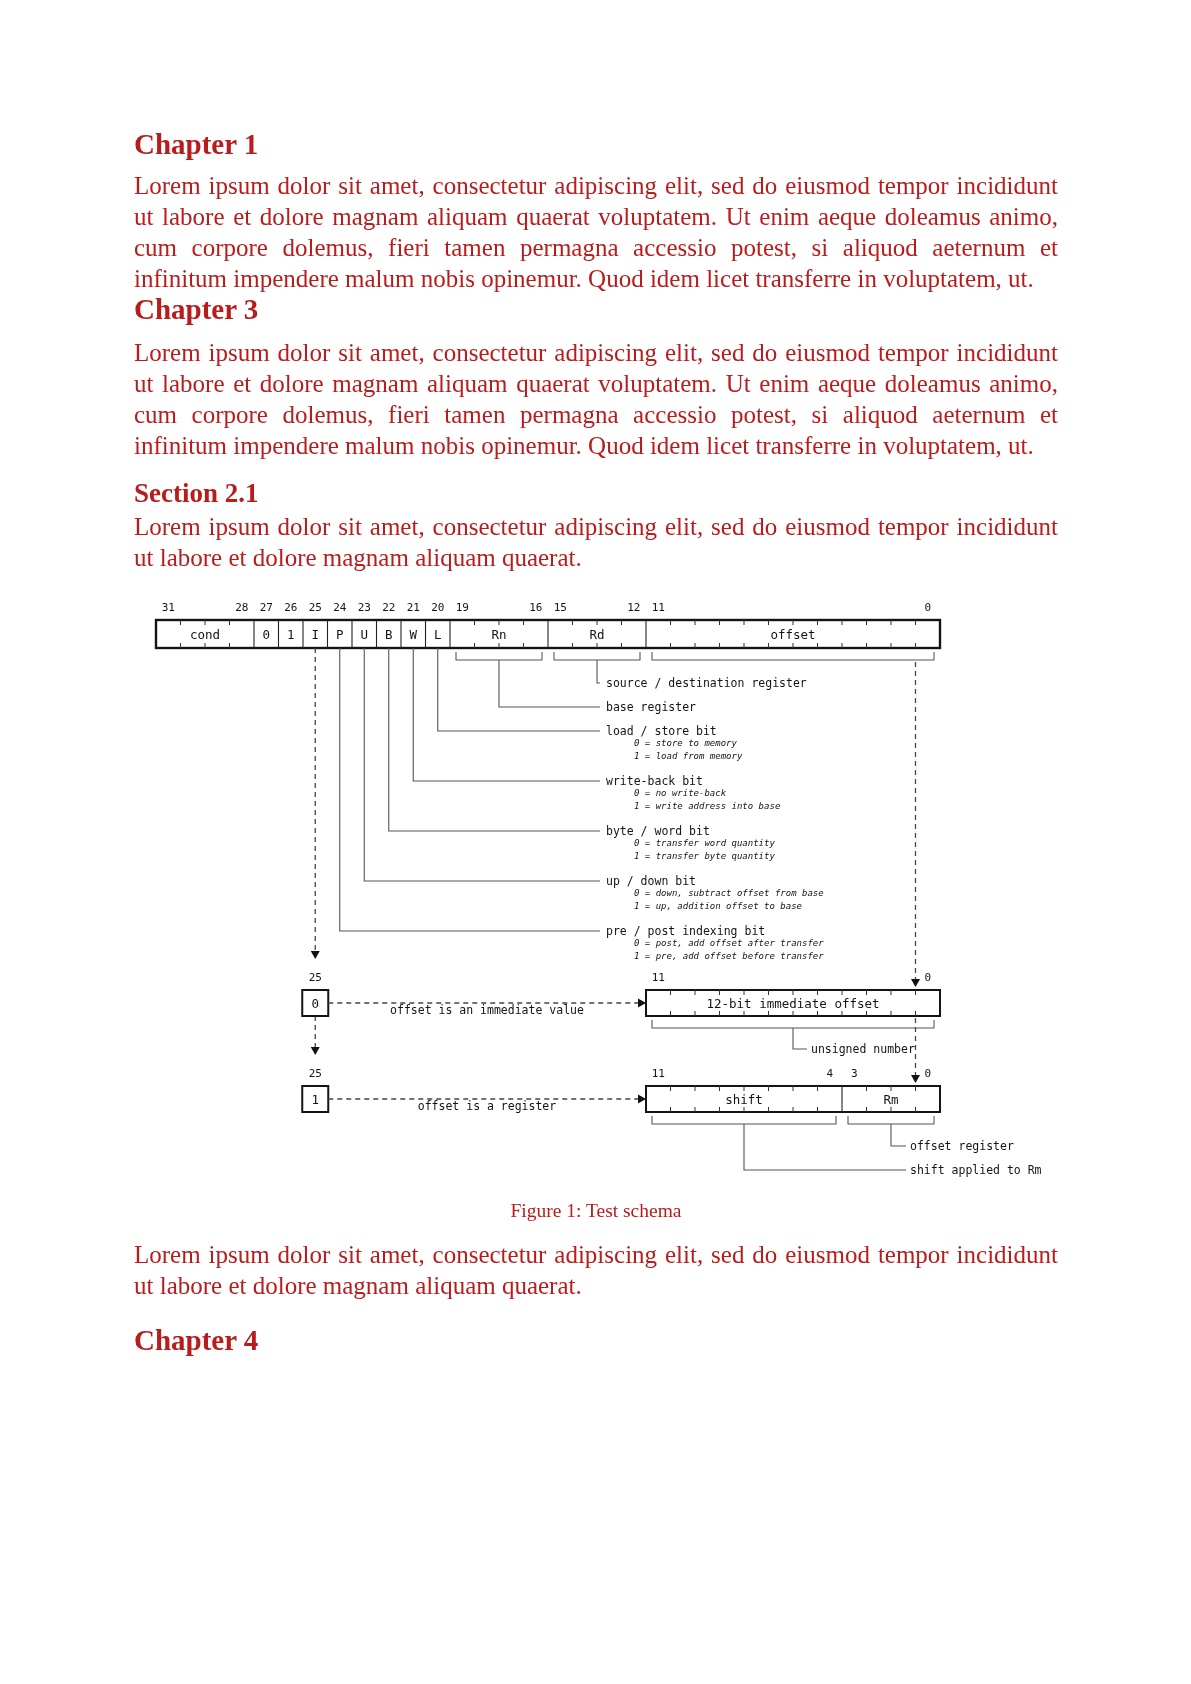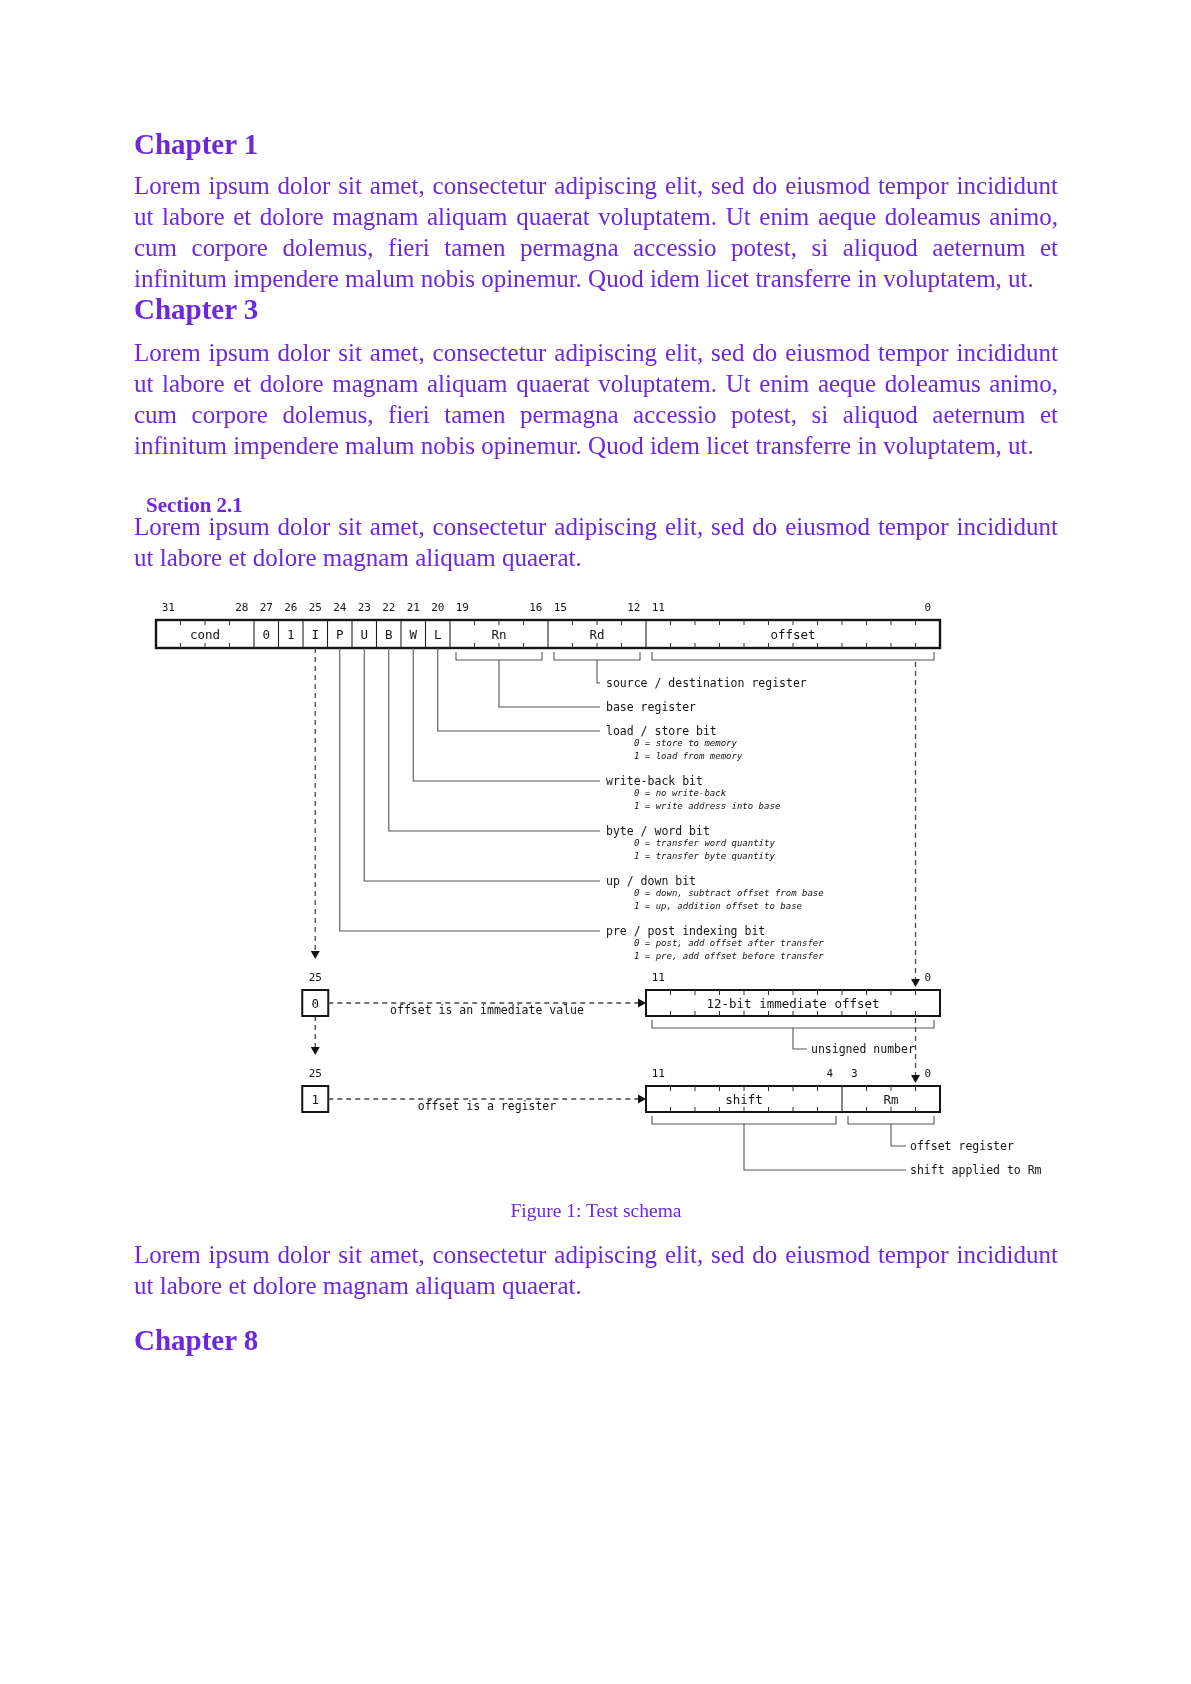--- a/index.html
+++ b/index.html
@@ -1,20 +1,20 @@
 <!DOCTYPE html>
 <html><head>
 <meta charset="utf-8">
 <style>
   html,body{margin:0;padding:0;background:#ffffff;}
   .page{position:relative;width:1191px;height:1684px;background:#fff;
-        font-family:"Liberation Serif",serif;color:#6d28d9;overflow:hidden;}
+        font-family:"Liberation Serif",serif;color:#b91c1c;overflow:hidden;}
   .abs{position:absolute;left:134px;width:924px;}
   .h-chapter{font-size:29px;font-weight:700;margin:0;line-height:36px;}
-  .h-section{font-size:21px;font-weight:700;margin:12px;line-height:28px;}
+  .h-section{font-size:27px;font-weight:700;margin:0;line-height:28px;}
   .body-p{font-size:25px;line-height:31px;margin:0;text-align:justify;}
   .caption{font-size:19.5px;text-align:center;}
   .figure-svg{position:absolute;left:140px;top:550px;}
   .figure-svg text{font-family:"DejaVu Sans Mono",monospace;fill:#141414;}
   .bit{font-size:11px;}
   .fld{font-size:12.5px;}
   .lab{font-size:11.5px;}
   .sub{font-size:9px;font-style:italic;fill:#222;}
   .reg{fill:#fff;stroke:#141414;stroke-width:2.4;}
   .reg2{fill:#fff;stroke:#141414;stroke-width:2;}
@@ -228,15 +228,15 @@
       <text x="910" y="1149.5" class="lab" text-anchor="start">offset register</text>
       <polyline points="652,1116 652,1124 836,1124 836,1116" class="ln"></polyline>
       <polyline points="744,1124 744,1170 906,1170" class="ln"></polyline>
       <text x="910" y="1173.5" class="lab" text-anchor="start">shift applied to Rm</text>
     </svg>
 
   <div class="abs caption" style="top:1200px">Figure 1: Test schema</div>
 
   <p class="abs body-p" style="top:1239px">Lorem ipsum dolor sit amet, consectetur adipiscing elit, sed do eiusmod tempor incididunt ut labore et dolore magnam aliquam quaerat.</p>
 
-  <h1 class="abs h-chapter" style="top:1322px">Chapter 8</h1>
+  <h1 class="abs h-chapter" style="top:1322px">Chapter 4</h1>
 
 </div>
 
 </body></html>

